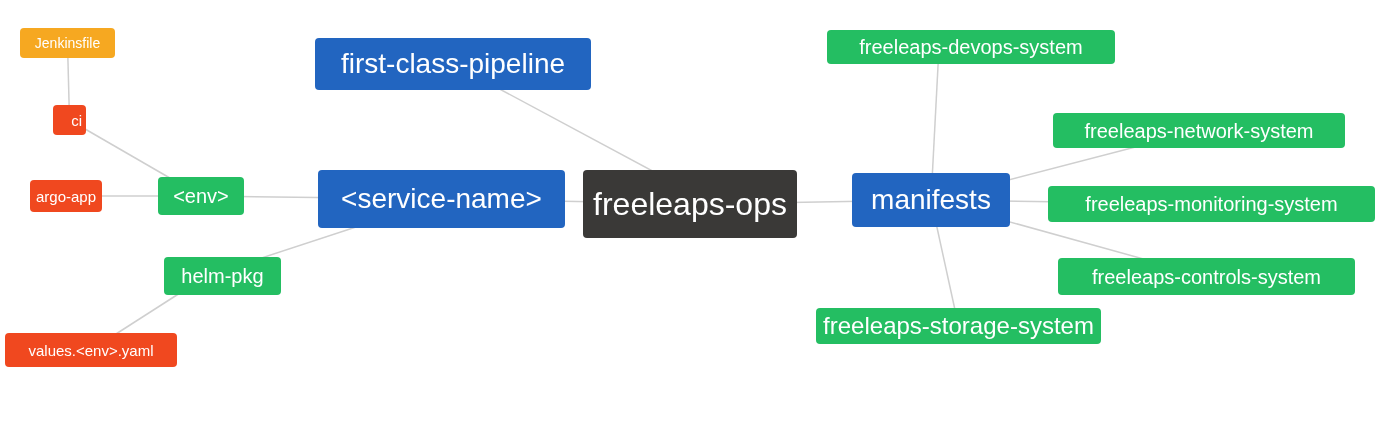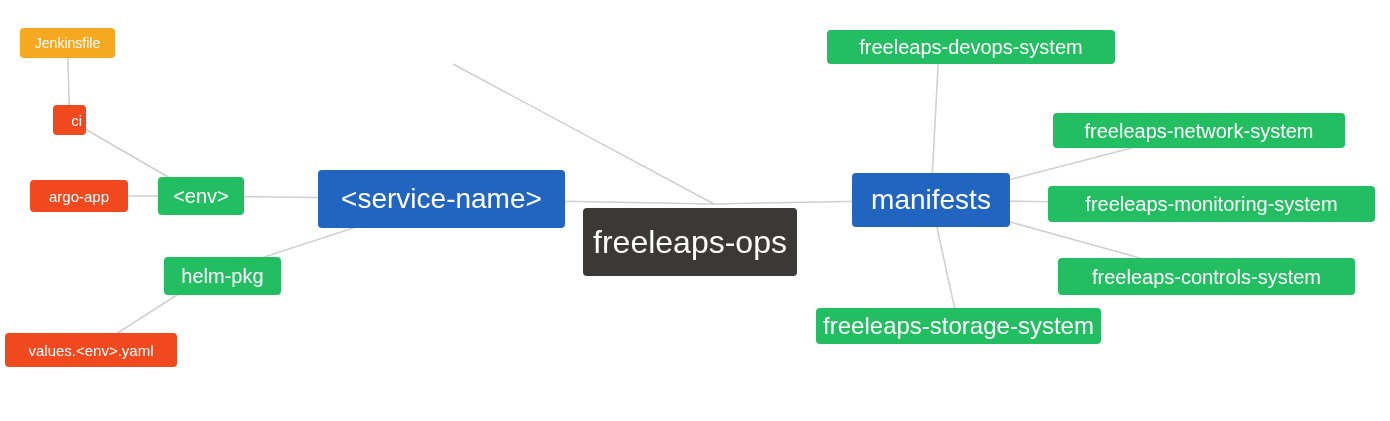--- a/index.html
+++ b/index.html
@@ -53,39 +53,42 @@
       <line x1="201" y1="196" x2="69.5" y2="120" stroke="#cfcfcf" stroke-width="1.5"></line>
       <line x1="201" y1="196" x2="76" y2="196" stroke="#cfcfcf" stroke-width="1.5"></line>
       <line x1="69.5" y1="120" x2="67.5" y2="43" stroke="#cfcfcf" stroke-width="1.5"></line>
       <line x1="206.5" y1="276" x2="91" y2="350" stroke="#cfcfcf" stroke-width="1.5"></line>
       <line x1="931" y1="200" x2="939" y2="47" stroke="#cfcfcf" stroke-width="1.5"></line>
       <line x1="931" y1="200" x2="1199" y2="130.5" stroke="#cfcfcf" stroke-width="1.5"></line>
       <line x1="931" y1="200" x2="1211.5" y2="204" stroke="#cfcfcf" stroke-width="1.5"></line>
       <line x1="931" y1="200" x2="1206.5" y2="276.5" stroke="#cfcfcf" stroke-width="1.5"></line>
       <line x1="931" y1="200" x2="958.5" y2="326" stroke="#cfcfcf" stroke-width="1.5"></line>
     </svg>
-    <div class="node" style="left: 583px; top: 170px; width: 214px; height: 68px; background: rgb(58, 57, 55); font-size: 32px; margin-top: 38px;">
+    <div class="node" style="left: 583px; top: 170px; width: 214px; height: 68px; background: rgb(58, 57, 55); font-size: 32px;">
       <span>freeleaps-ops</span>
+    </div>
+    <div class="node" style="left: 315px; top: 38px; width: 276px; height: 52px; background: rgb(34, 101, 192); font-size: 28px;">
+      <span>first-class-pipeline</span>
     </div>
     <div class="node" style="left: 318px; top: 170px; width: 247px; height: 58px; background: rgb(34, 101, 192); font-size: 28px;">
       <span>&lt;service-name&gt;</span>
     </div>
     <div class="node" style="left: 852px; top: 173px; width: 158px; height: 54px; background: rgb(34, 101, 192); font-size: 28px;">
       <span>manifests</span>
     </div>
     <div class="node" style="left: 158px; top: 177px; width: 86px; height: 38px; background: rgb(36, 190, 98); font-size: 20px;">
       <span>&lt;env&gt;</span>
     </div>
     <div class="node" style="left: 164px; top: 257px; width: 117px; height: 38px; background: rgb(36, 190, 98); font-size: 20px;">
       <span>helm-pkg</span>
     </div>
     <div class="node" style="left: 53px; top: 105px; width: 33px; height: 30px; background: rgb(240, 72, 31); font-size: 15px; justify-content: flex-end;">
       <span>ci</span>
     </div>
-    <div class="node" style="left: 30px; top: 180px; width: 98px; height: 32px; background: rgb(240, 72, 31); font-size: 15px;">
+    <div class="node" style="left: 30px; top: 180px; width: 72px; height: 32px; background: rgb(240, 72, 31); font-size: 15px;">
       <span>argo-app</span>
     </div>
     <div class="node" style="left: 20px; top: 28px; width: 95px; height: 30px; background: rgb(246, 168, 33); font-size: 14px;">
       <span>Jenkinsfile</span>
     </div>
     <div class="node" style="left: 5px; top: 333px; width: 172px; height: 34px; background: rgb(240, 72, 31); font-size: 15px;">
       <span>values.&lt;env&gt;.yaml</span>
     </div>
     <div class="node" style="left: 795px; top: 30px; width: 288px; height: 34px; background: rgb(36, 190, 98); font-size: 20px; margin-left: 32px;">
       <span>freeleaps-devops-system</span>

